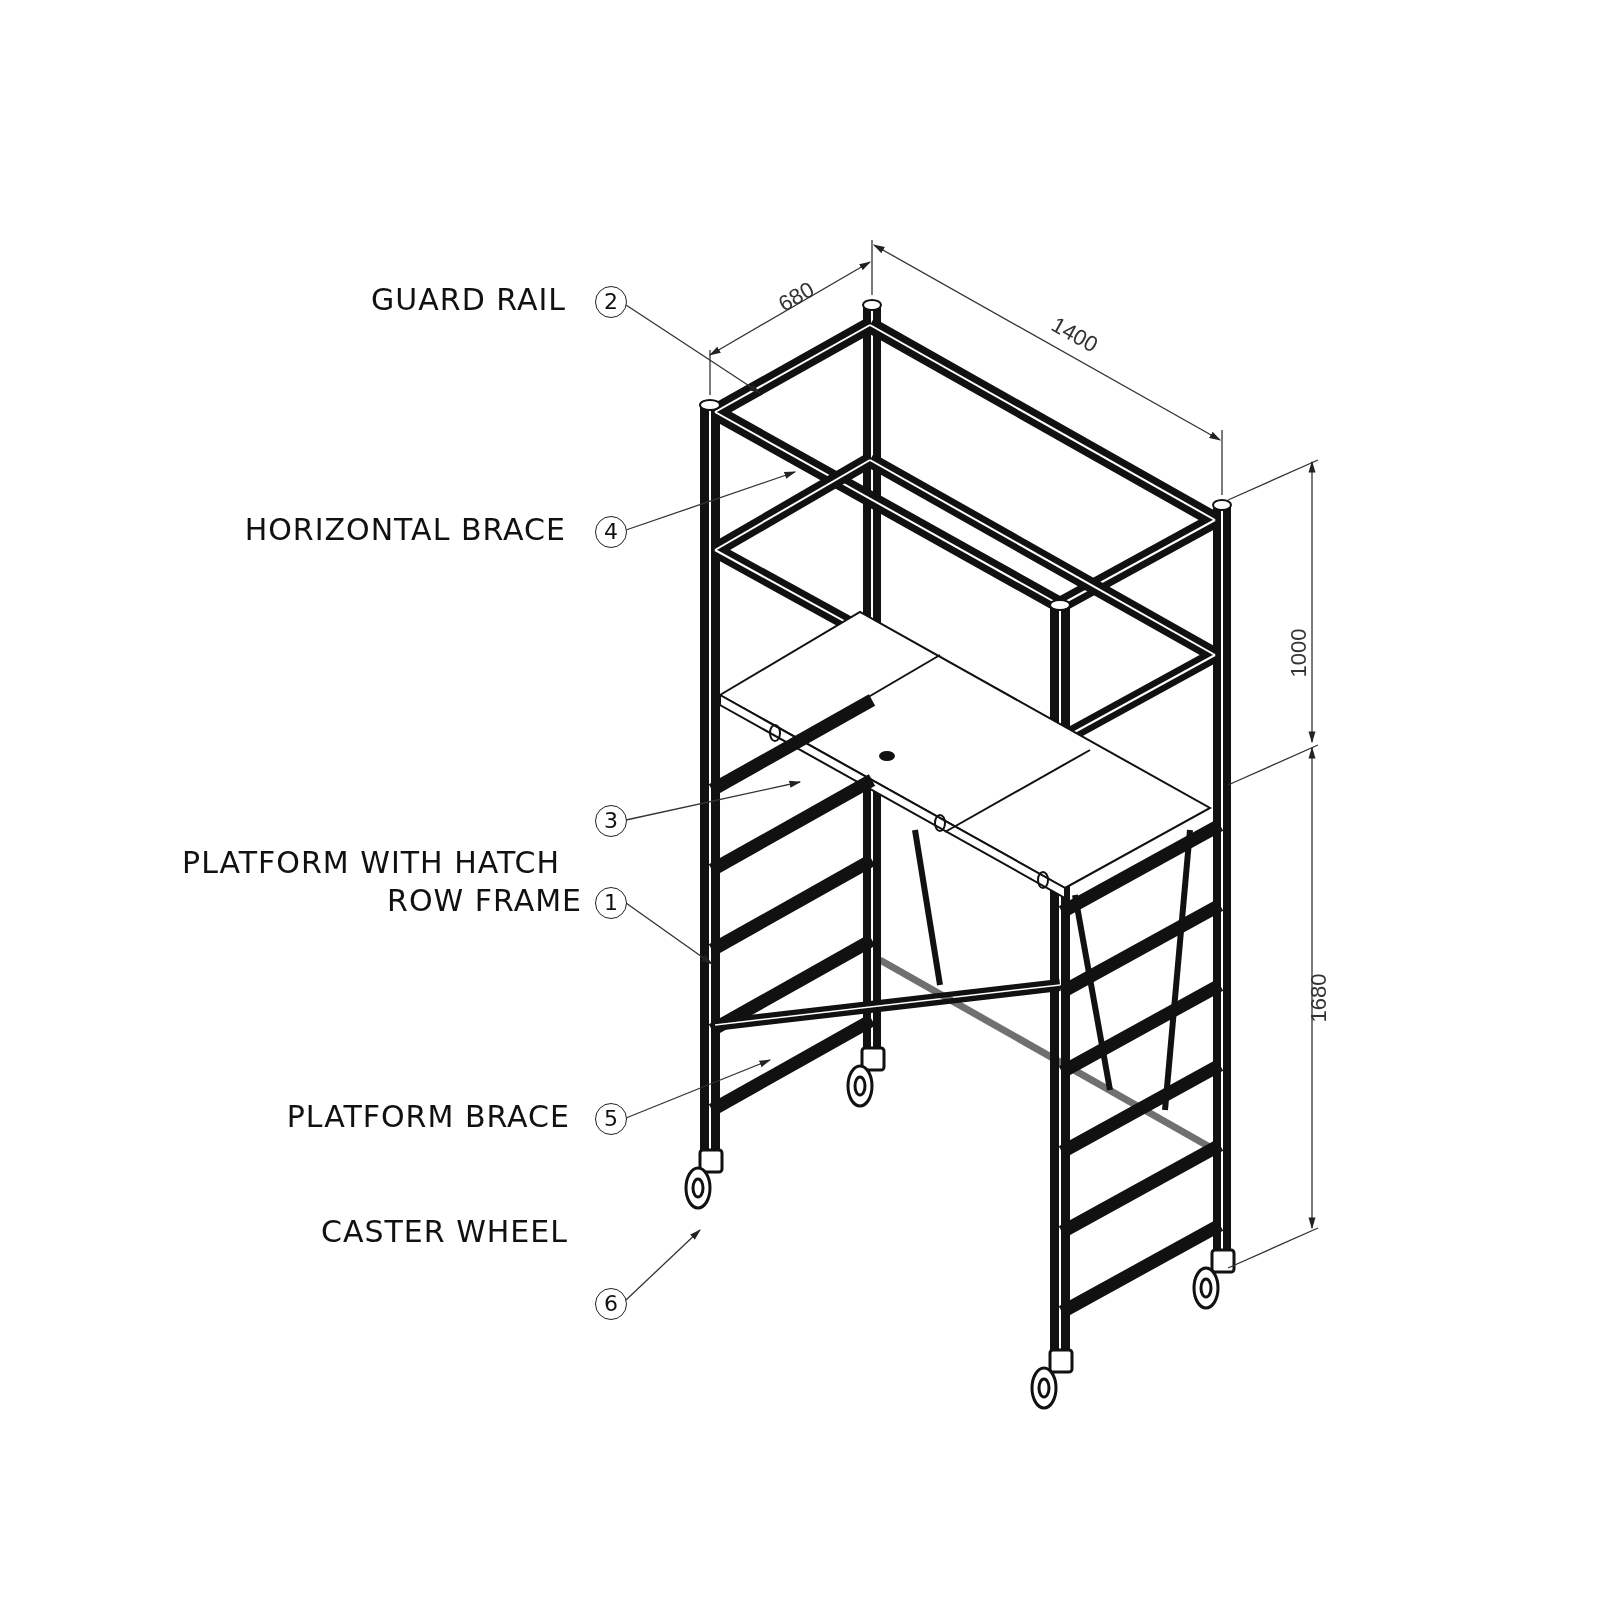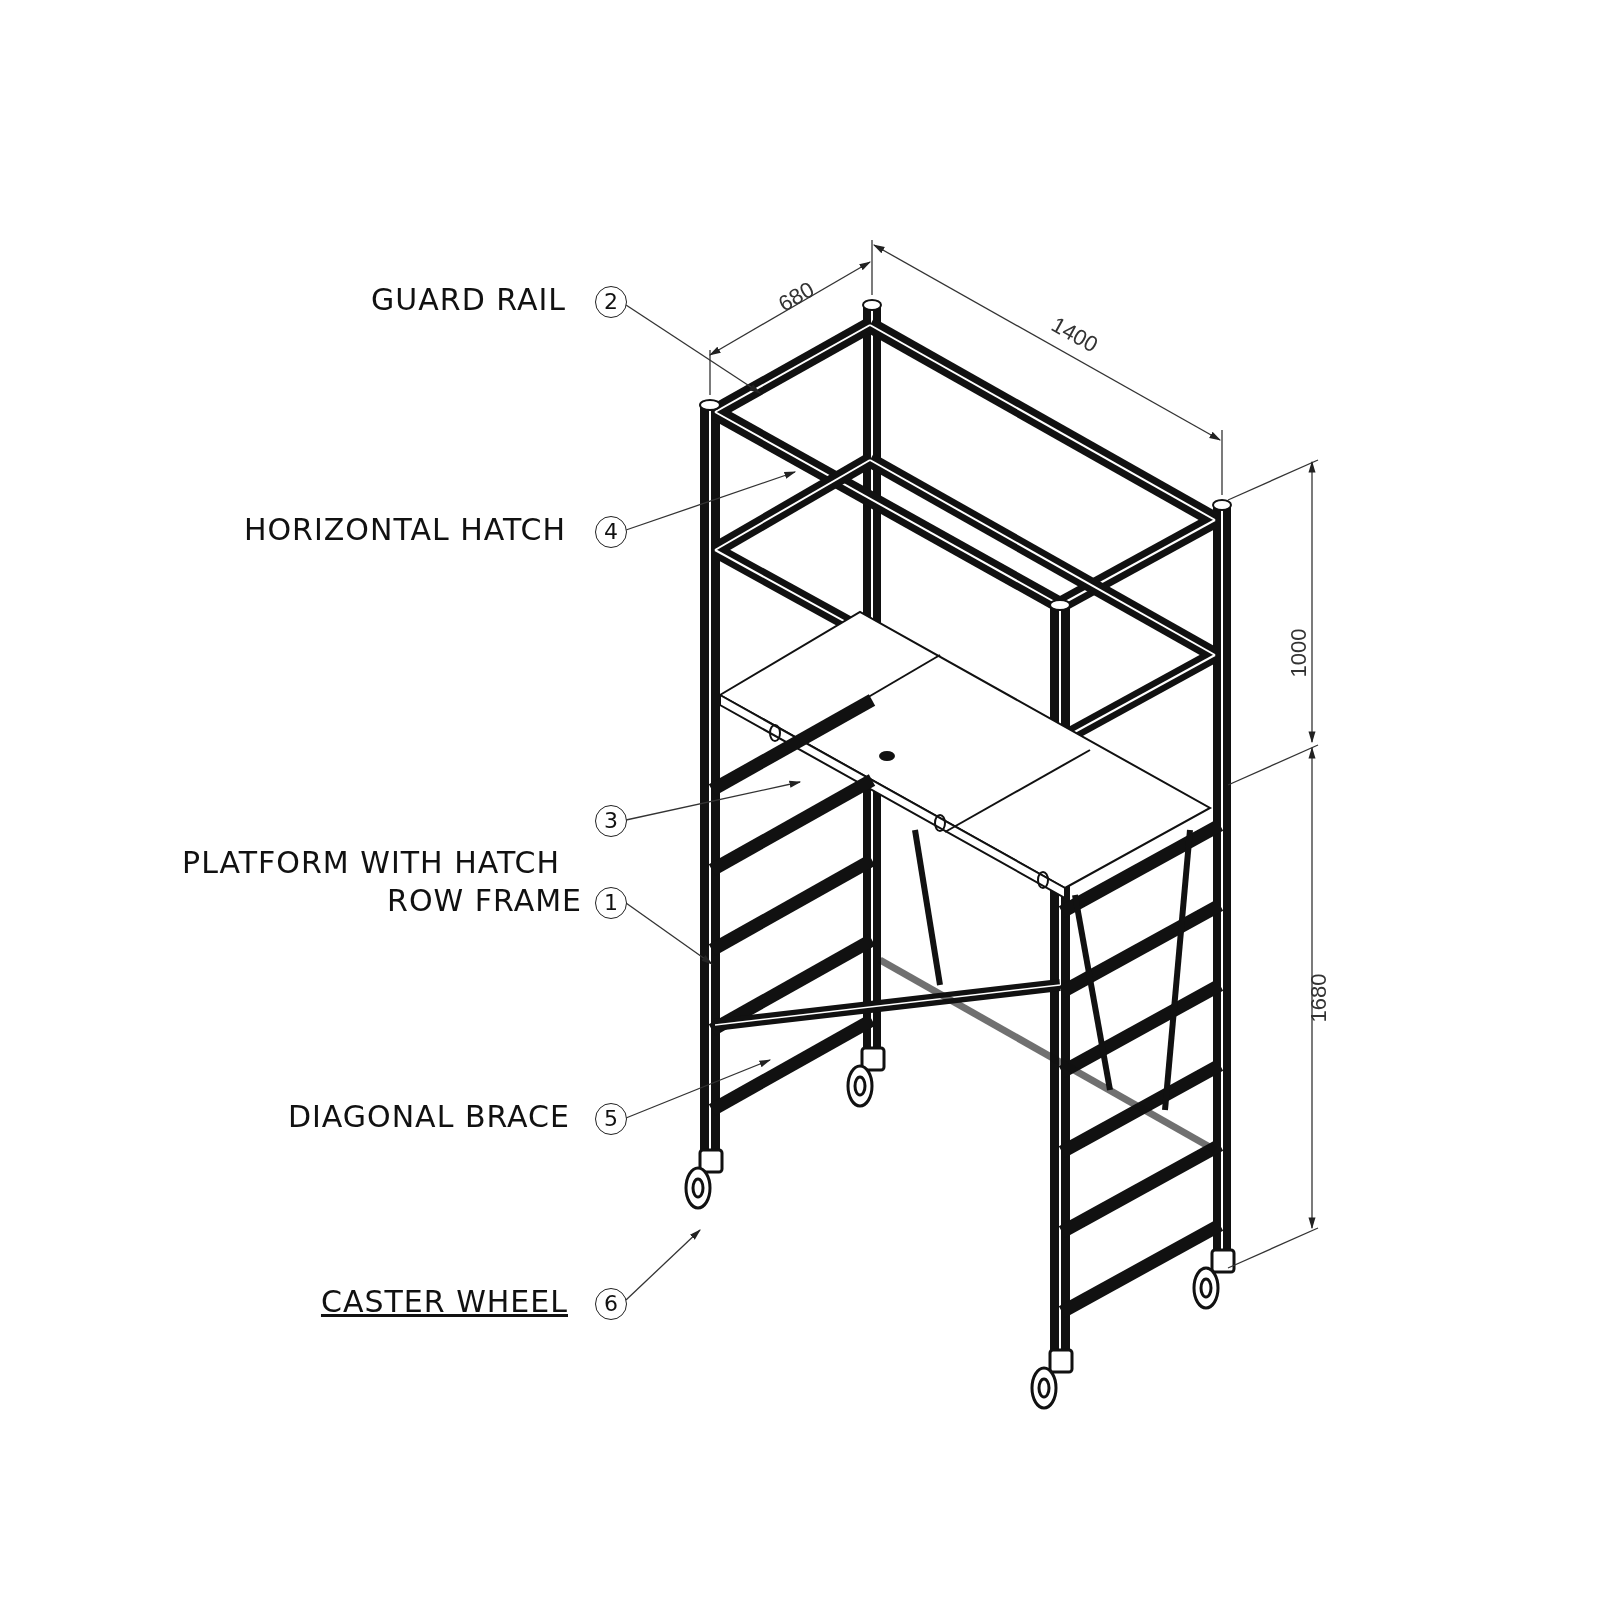--- a/index.html
+++ b/index.html
@@ -187,31 +187,31 @@
     <line x1="626" y1="820" x2="800" y2="782" marker-end="url(#arr)"></line>
     <line x1="626" y1="903" x2="712" y2="964" marker-end="url(#arr)"></line>
     <line x1="626" y1="1118" x2="770" y2="1060" marker-end="url(#arr)"></line>
     <line x1="626" y1="1300" x2="700" y2="1230" marker-end="url(#arr)"></line>
   </g>
 </svg>
 
 <div class="label" style="left:566px; top:283px;">GUARD RAIL</div>
 <div class="balloon" style="left:595px; top:286px;">2</div>
 
-<div class="label" style="left:566px; top:513px;">HORIZONTAL HATCH</div>
+<div class="label" style="left:566px; top:513px;">HORIZONTAL BRACE</div>
 <div class="balloon" style="left:595px; top:516px;">4</div>
 
 <div class="label" style="left:560px; top:802px;margin-top:44px;">PLATFORM WITH HATCH</div>
 <div class="balloon" style="left:595px; top:805px;">3</div>
 
 <div class="label" style="left:582px; top:884px;">ROW FRAME</div>
 <div class="balloon" style="left:595px; top:887px;">1</div>
 
-<div class="label" style="left:570px; top:1100px;">DIAGONAL BRACE</div>
+<div class="label" style="left:570px; top:1100px;">PLATFORM BRACE</div>
 <div class="balloon" style="left:595px; top:1103px;">5</div>
 
-<div class="label" style="left:568px; top:1285px;text-decoration:underline;">CASTER WHEEL</div>
+<div class="label" style="left:568px; top:1215px;">CASTER WHEEL</div>
 <div class="balloon" style="left:595px; top:1288px;">6</div>
 
 <div class="dim" style="left:778px; top:284px; transform: rotate(-30deg);">680</div>
 <div class="dim" style="left:1050px; top:322px; transform: rotate(29deg);">1400</div>
 <div class="dim" style="left:1275px; top:640px; transform: rotate(-90deg);">1000</div>
 <div class="dim" style="left:1295px; top:985px; transform: rotate(-90deg);">1680</div>
 
 </body></html>

